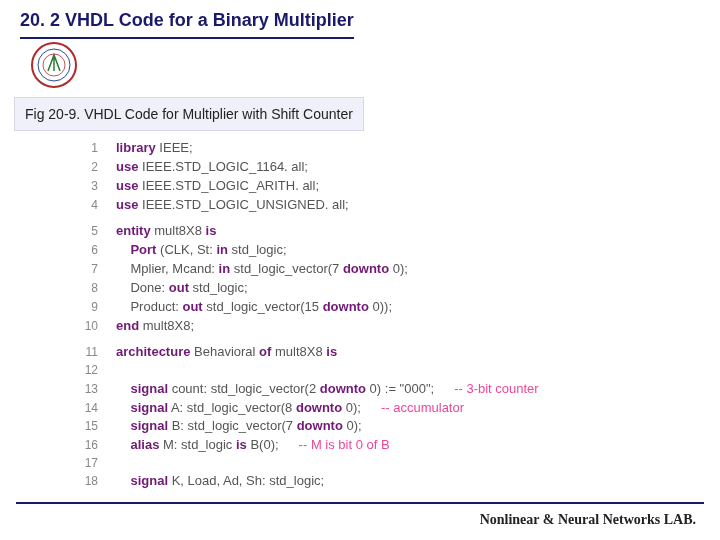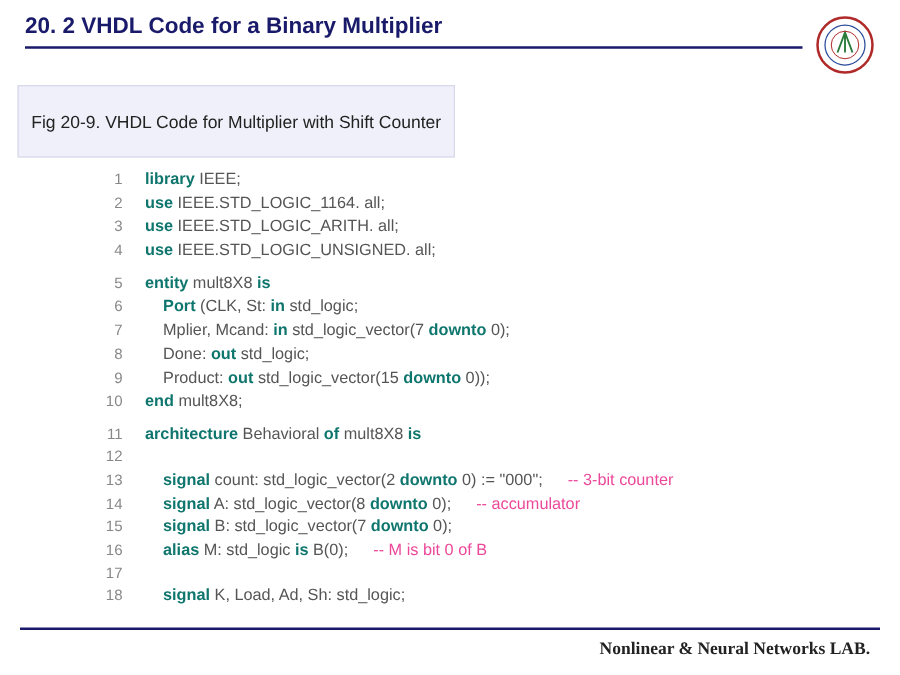--- a/index.html
+++ b/index.html
@@ -8,20 +8,21 @@
     width: 720px;
     height: 540px;
     font-family: Arial, sans-serif;
     background: #fff;
     position: relative;
   }
   .header {
     display: flex;
     align-items: flex-start;
     padding: 10px 20px 0 20px;
+    flex-direction: column;
   }
   .title-block {
     flex: 1;
   }
   .title {
     font-size: 18px;
     font-weight: bold;
     color: #1a1a6a;
     padding-bottom: 4px;
   }
@@ -31,21 +32,21 @@
   }
   .logo {
     width: 48px;
     height: 48px;
     margin-left: 10px;
     margin-top: 2px;
   }
   .logo svg { width: 100%; height: 100%; }
   .fig-caption {
     margin: 8px 0 0 14px;
-    padding: 20px 10px;
+    padding: 8px 10px;
     font-size: 14px;
     background: #f0f0fa;
     border: 1px solid #d8d8ea;
     display: inline-block;
     color: #222;
   }
   .code-block {
     margin: 8px 0 0 70px;
     font-family: "Segoe UI", Arial, sans-serif;
     font-size: 13px;
@@ -57,21 +58,21 @@
     align-items: baseline;
   }
   .ln {
     width: 28px;
     text-align: right;
     color: #888;
     margin-right: 18px;
     font-size: 12px;
   }
   .code { white-space: pre; }
-  .kw { font-weight: bold; color: #0f766e; }
+  .kw { font-weight: bold; color: #701a75; }
   .cmt { color: #ec4899; margin-left: 20px; }
   .gap { height: 8px; }
   .footer-line {
     position: absolute;
     bottom: 36px;
     left: 16px;
     right: 16px;
     border-top: 2px solid #1a1a6a;
   }
   .footer {

